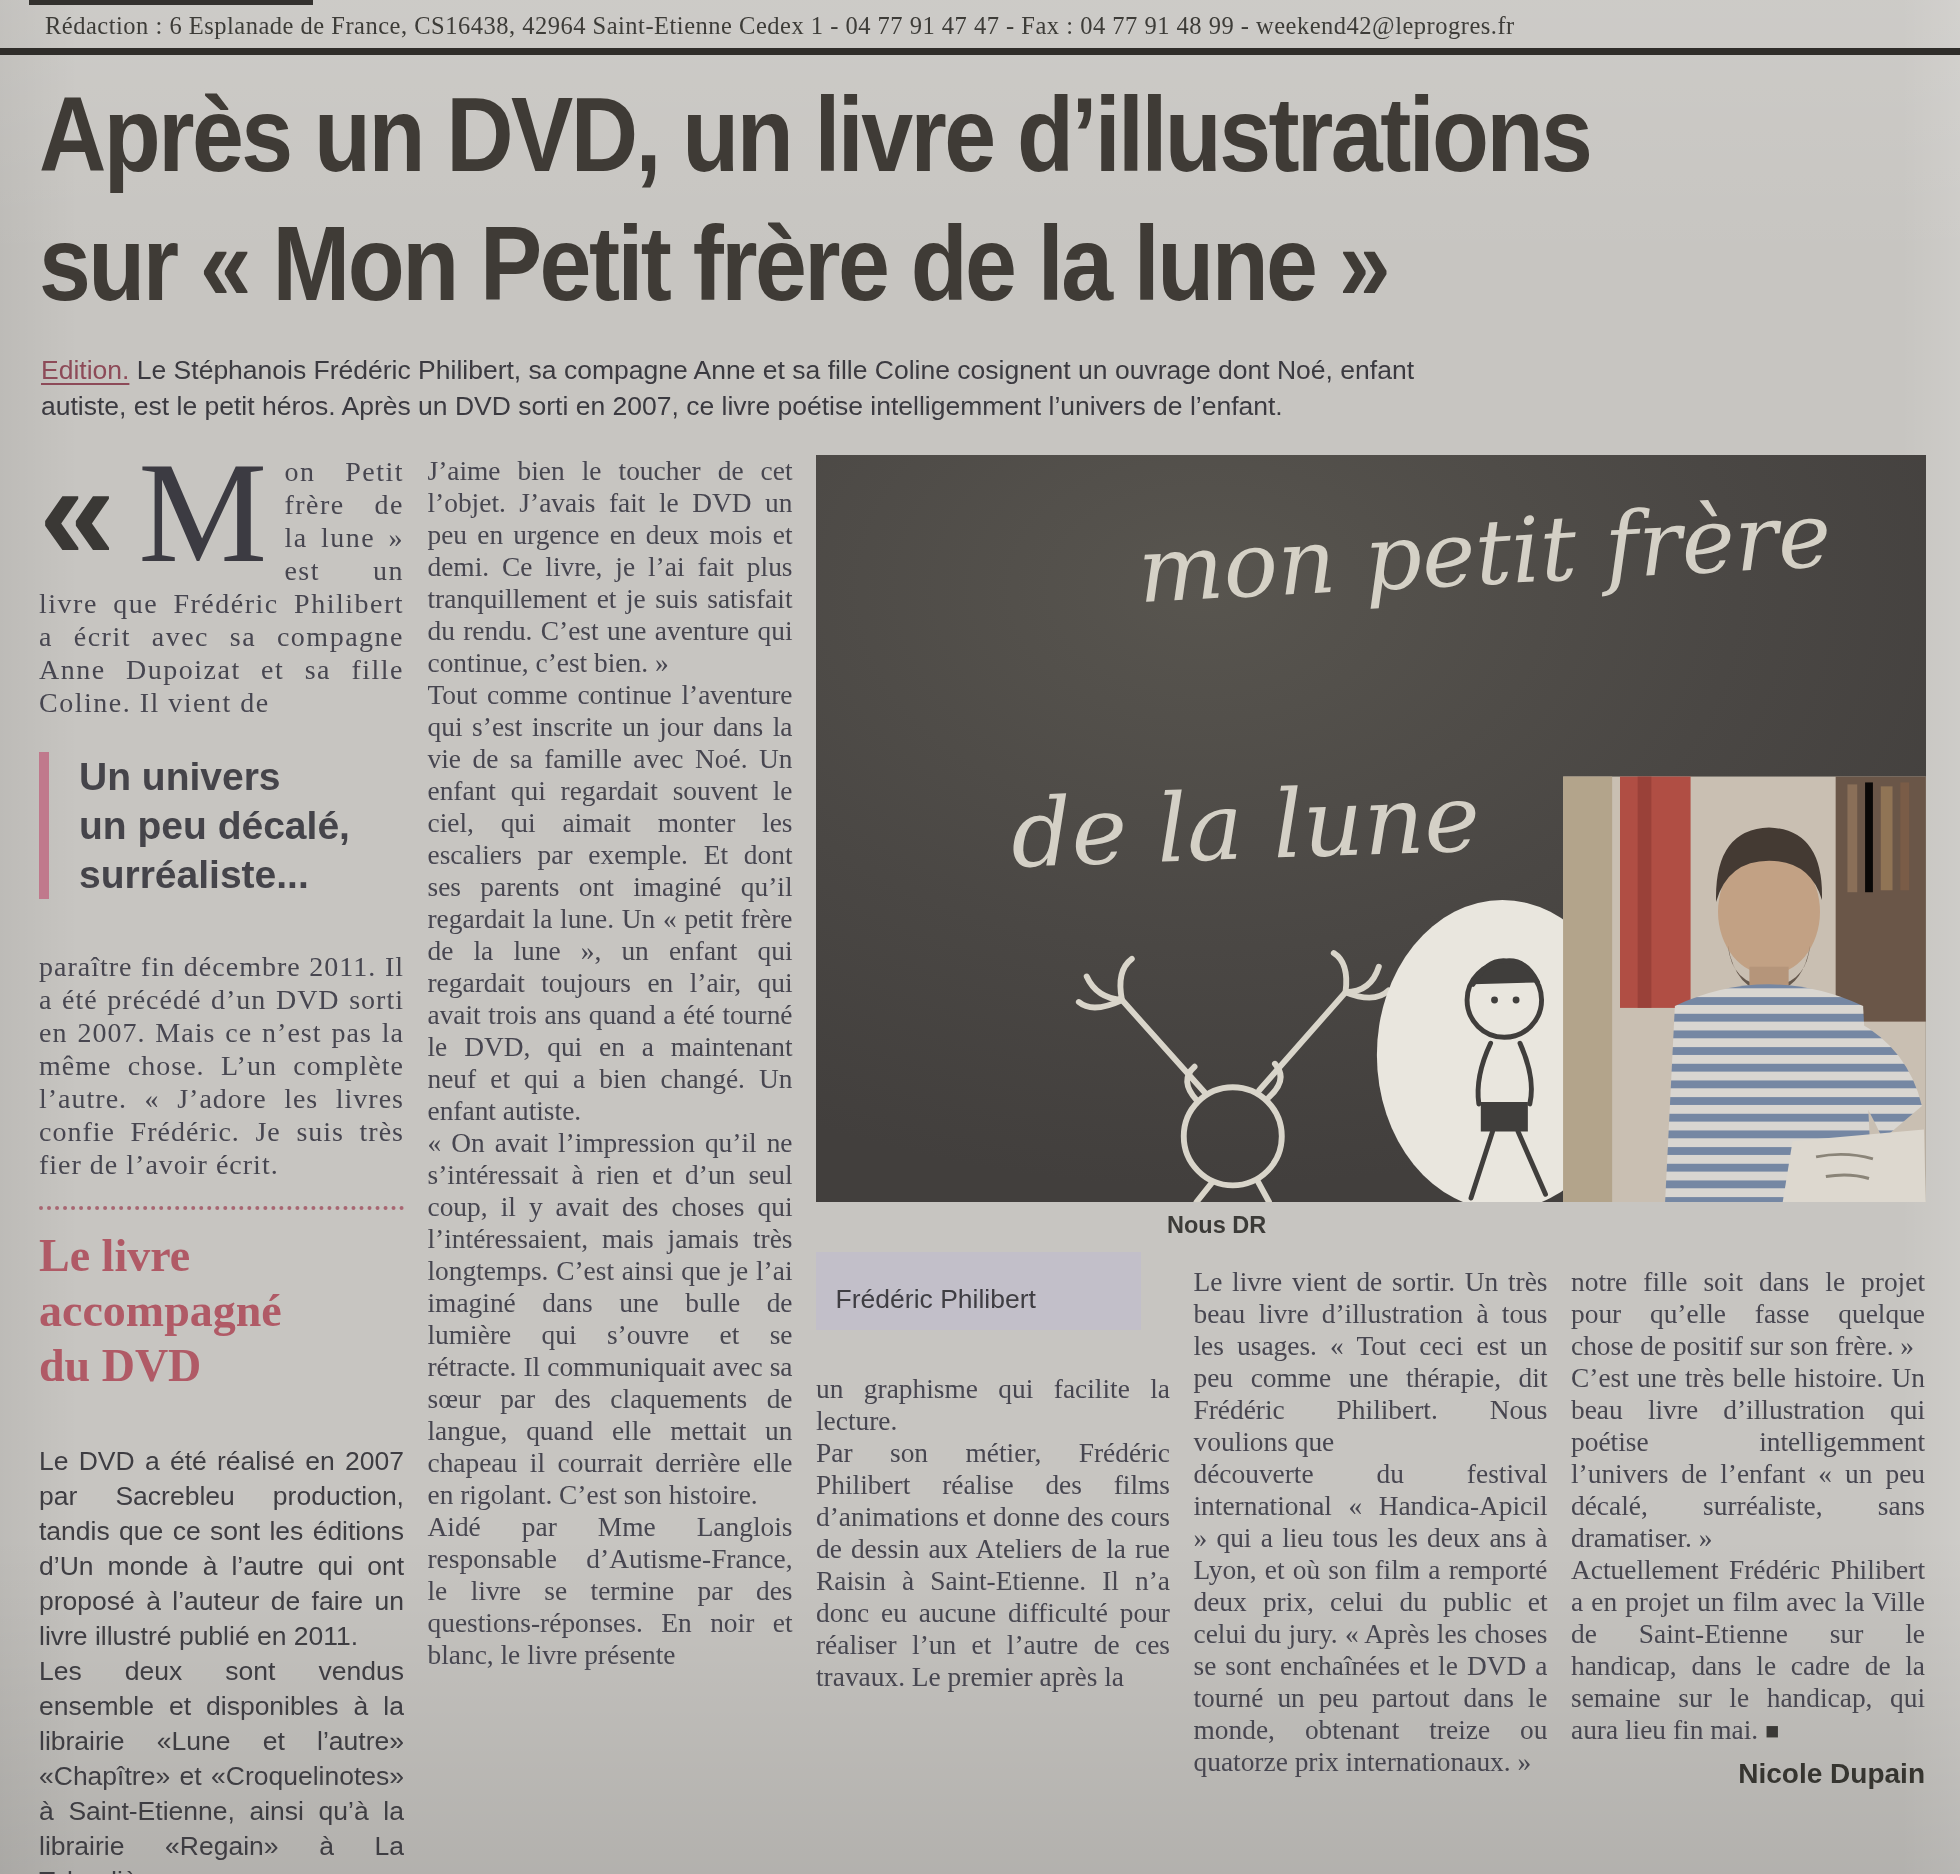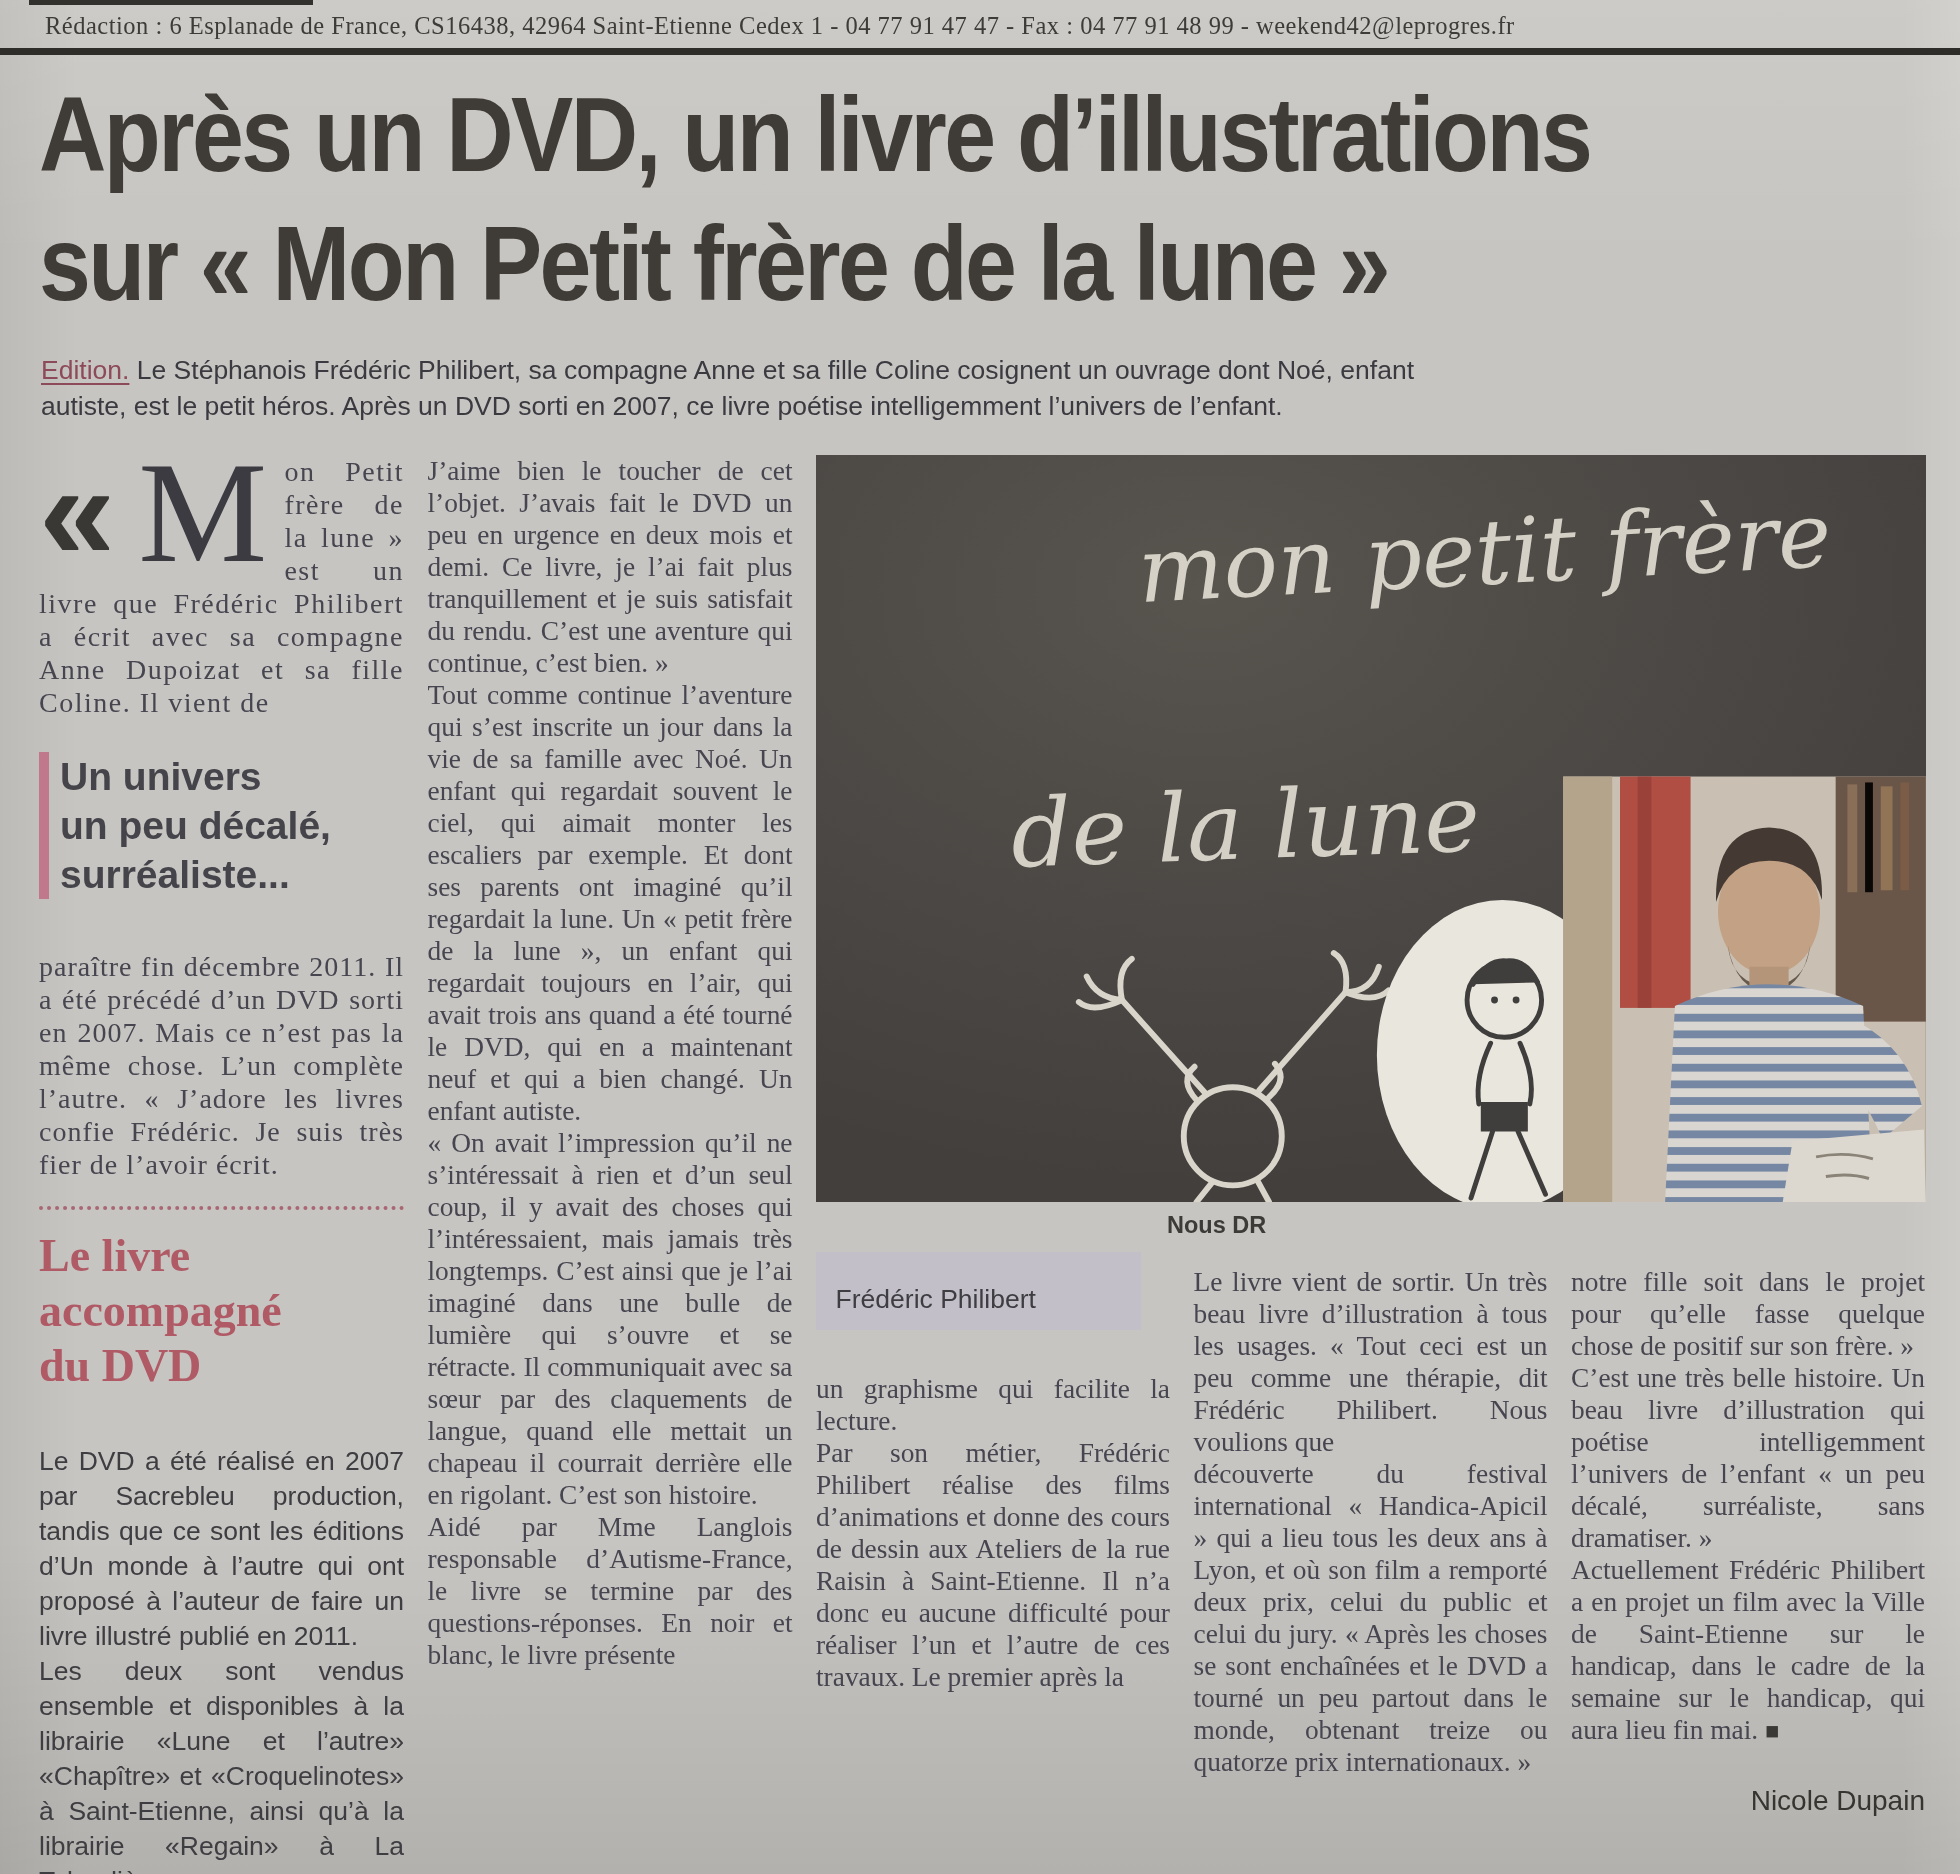--- a/index.html
+++ b/index.html
@@ -21,37 +21,37 @@
   .body{display:flex;gap:23.5px;padding:31px 37px 0 39px;}
   .serif{font-family:"Liberation Serif",serif;color:#474650;}
   .col p{margin:0;}
   .col1{width:365px;flex:0 0 auto;}
   .col2{width:365px;flex:0 0 auto;}
   .col2 p,.c3 p,.c4 p,.c5 p{margin:0;font-size:27.4px;line-height:32px;text-align:justify;}
   .open{font-size:28px;line-height:33px;text-align:justify;letter-spacing:1.5px;}
   .bigq{float:left;font-size:137px;line-height:102px;font-weight:700;color:#3a3835;margin:5.9px 21.6px 0 0;font-family:"Liberation Sans",sans-serif;}
   .dropcap{float:left;font-size:145px;line-height:110px;color:#3c3b42;margin:2px 15.7px 0 0;font-family:"Liberation Serif",serif;}
   .subhead{margin:33px 0 0 0;font-size:39px;line-height:49px;font-weight:700;color:#45444a;
-    border-left:10.8px solid #c0798c;padding-left:11px;white-space:pre-line;font-family:"Liberation Sans",sans-serif;}
+    border-left:10.8px solid #c0798c;padding-left:30px;white-space:pre-line;font-family:"Liberation Sans",sans-serif;}
   .p2{margin-top:51px !important;font-size:28px;line-height:33px;letter-spacing:1px;}
   .dotted{border-top:4.9px dotted #a86772;margin:25.5px 0 17.6px 0;}
   .boxhead{margin:5.9px 0 0 0;font-size:46px;line-height:55px;font-weight:700;color:#b05a66;white-space:pre-line;font-family:"Liberation Serif",serif;}
   .sansp{margin:0;font-size:26.5px;line-height:35px;text-align:justify;color:#3e3d42;}
   .sansp.first{margin-top:51px;}
   .right{flex:1 1 auto;width:1110px;}
   .photo{width:1110px;height:747px;background:#4a4744;}
   .caption{padding:9.8px 0 5.9px 351px;font-size:23.5px;font-weight:600;color:#3c3b38;}
   .row3{display:flex;gap:23.5px;padding-top:7.8px;}
   .c3,.c4,.c5{width:354px;flex:0 0 auto;}
   .pullquote{width:288px;background:#c2bfc9;padding:19.6px 17.6px 15.7px 19.6px;}
   .pq{font-size:35px;line-height:43px;font-weight:700;color:#3b3a44;font-family:"Liberation Sans",sans-serif;}
   .pqa{margin-top:11.8px;font-size:26.5px;color:#3e3d42;font-family:"Liberation Sans",sans-serif;}
   .c3 .after-quote{margin-top:43px;}
   .endmark{font-size:23.5px;color:#3a3936;}
-  .byline{margin-top:38px;text-align:right;font-size:28px;font-weight:400;color:#363530;font-family:"Liberation Sans",sans-serif;}
+  .byline{margin-top:11px;text-align:right;font-size:28px;font-weight:700;color:#363530;font-family:"Liberation Sans",sans-serif;}
   .chalk{font-family:"DejaVu Serif",serif;font-style:italic;fill:#dcd8cd;opacity:.95;}
 </style>
 </head>
 <body>
 
 <div class="page">
 
   <div class="topline"></div>
 
   <div class="masthead">Rédaction : 6 Esplanade de France, CS16438, 42964 Saint-Etienne Cedex 1 - 04 77 91 47 47 - Fax : 04 77 91 48 99 - weekend42@leprogres.fr</div>

